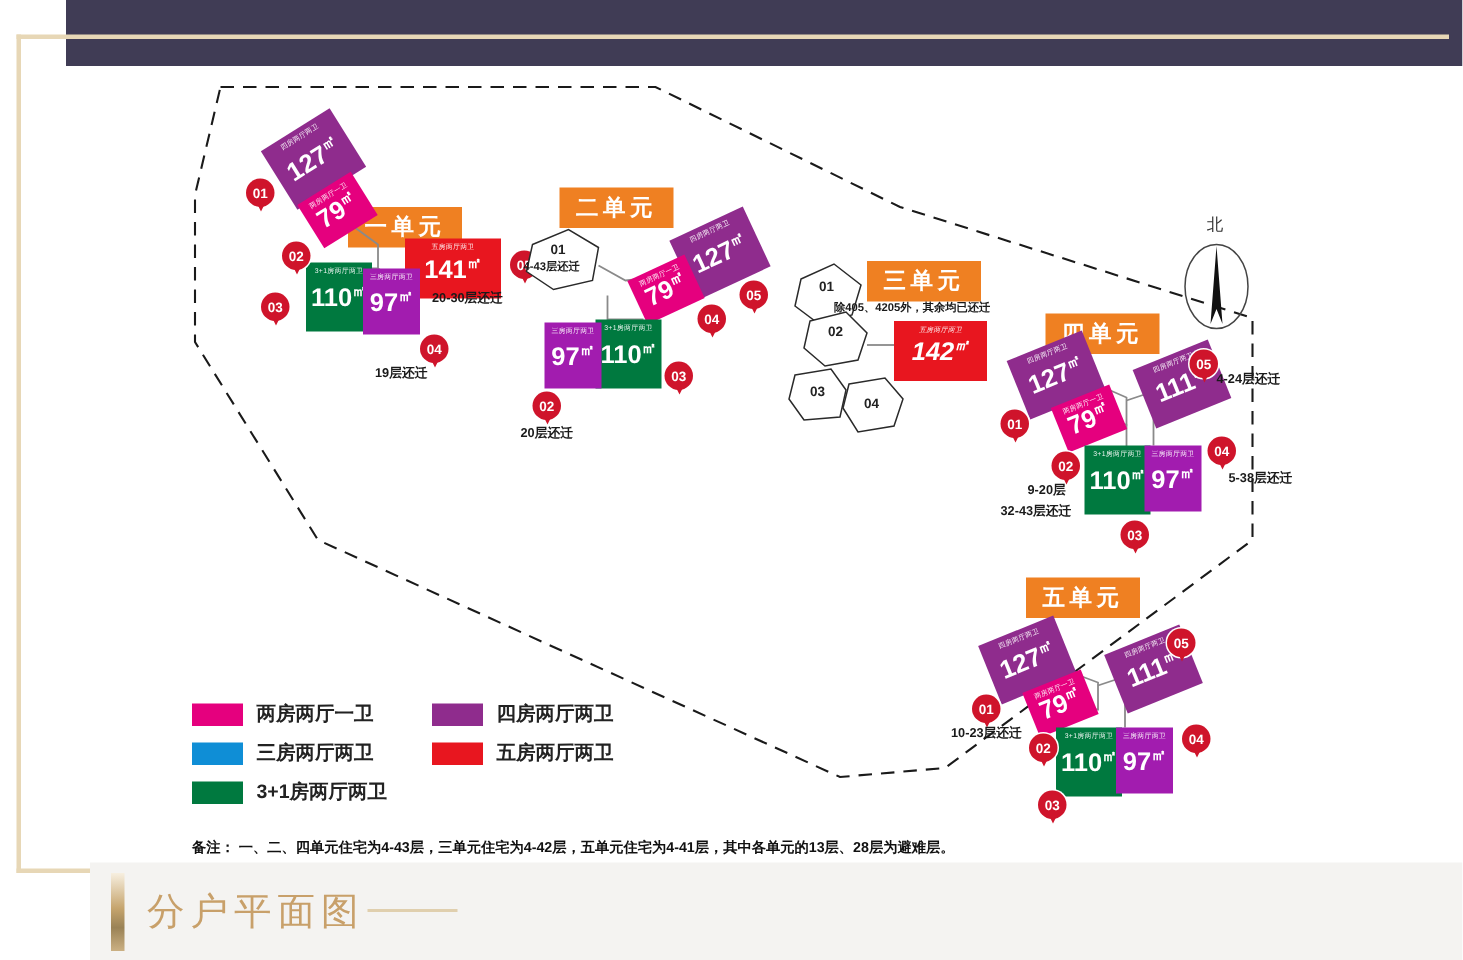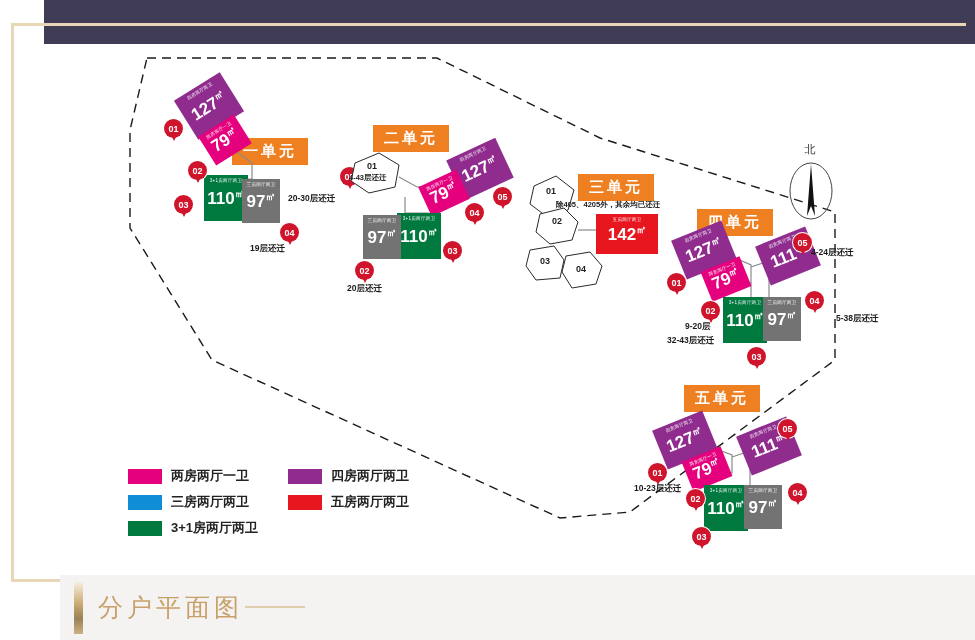--- a/index.html
+++ b/index.html
@@ -25,21 +25,21 @@
 
   
   .unit-group{position:absolute;}
   .blk{position:absolute;display:flex;align-items:center;justify-content:center;
        color:#fff;line-height:1;text-align:center;}
   .blk .area{font-size:17px;font-weight:bold;white-space:nowrap;}
   .blk .area .sq{font-size:10px;vertical-align:super;}
   .blk .tag{position:absolute;top:4px;left:0;right:0;font-size:4.6px;opacity:.92;letter-spacing:.2px;}
   .c-pink{background:#e5007e;}
   .c-purple{background:#8f2c8d;}
-  .c-blue{background:#737373;}
+  .c-blue{background:#a21caf;}
   .c-green{background:#00793f;}
   .c-red{background:#e8161f;}
 
   
   .marker{position:absolute;width:19px;height:19px;border-radius:50%;
      background:#cf142b;color:#fff;font-size:9px;font-weight:bold;
      display:flex;align-items:center;justify-content:center;
      box-shadow:0 0 0 1px #fff;}
   .marker::after{content:"";position:absolute;bottom:-3px;left:50%;margin-left:-2px;
      width:0;height:0;border-left:2px solid transparent;border-right:2px solid transparent;
@@ -93,20 +93,24 @@
     <div class="blk c-purple" style="left:22px;top:8px;width:54px;height:46px;transform:rotate(-32deg);">
       <span class="tag">四房两厅两卫</span>
       <span class="area"><span>127</span><span class="sq">㎡</span></span>
     </div>
 
     <div class="blk c-pink" style="left:44px;top:48px;width:42px;height:34px;transform:rotate(-32deg);">
       <span class="tag">两房两厅一卫</span>
       <span class="area"><span>79</span><span class="sq">㎡</span></span>
     </div>
 
+    <div class="blk c-red" style="left:110px;top:84px;width:64px;height:40px;">
+      <span class="tag">五房两厅两卫</span>
+      <span class="area"><span>141</span><span class="sq">㎡</span></span>
+    </div>
 
     <div class="blk c-green" style="left:44px;top:100px;width:44px;height:46px;">
       <span class="tag">3+1房两厅两卫</span>
       <span class="area"><span>110</span><span class="sq">㎡</span></span>
     </div>
 
     <div class="blk c-blue" style="left:82px;top:104px;width:38px;height:44px;">
       <span class="tag">三房两厅两卫</span>
       <span class="area"><span>97</span><span class="sq">㎡</span></span>
     </div>
@@ -170,21 +174,21 @@
       <polygon points="20,54 44,48 58,62 52,80 30,84 16,72" fill="#fff" stroke="#2a2a2a" stroke-width="1"></polygon>
       <polygon points="10,90 34,86 44,100 40,118 16,120 6,106" fill="#fff" stroke="#2a2a2a" stroke-width="1"></polygon>
       <polygon points="46,96 70,92 82,106 76,124 52,128 42,112" fill="#fff" stroke="#2a2a2a" stroke-width="1"></polygon>
       <path d="M58,70 L76,70" fill="none" stroke="#8a8a8a" stroke-width="1.2"></path>
     </svg>
     <div style="position:absolute;left:26px;top:26px;font-size:9px;font-weight:bold;color:#222;">01</div>
     <div style="position:absolute;left:32px;top:56px;font-size:9px;font-weight:bold;color:#222;">02</div>
     <div style="position:absolute;left:20px;top:96px;font-size:9px;font-weight:bold;color:#222;">03</div>
     <div style="position:absolute;left:56px;top:104px;font-size:9px;font-weight:bold;color:#222;">04</div>
 
-    <div class="blk c-red" style="left:76px;top:54px;width:62px;height:40px;">
+    <div class="blk c-red" style="left:76px;top:54px;width:62px;height:40px;font-style:italic;">
       <span class="tag">五房两厅两卫</span>
       <span class="area"><span>142</span><span class="sq">㎡</span></span>
     </div>
 
     <div class="anno2" style="left:36px;top:40px;">除405、4205外，其余均已还迁</div>
   </div>
 
   <div class="unit-group" id="u4" style="left:665px;top:175px;width:200px;height:180px;">
 
     <div class="unit-badge" style="left:32px;top:4px;">四单元</div>
@@ -221,21 +225,21 @@
       <span class="area"><span>97</span><span class="sq">㎡</span></span>
     </div>
 
     <div class="marker" style="left:2px;top:68px;">01</div>
     <div class="marker" style="left:36px;top:96px;">02</div>
     <div class="marker" style="left:82px;top:142px;">03</div>
     <div class="marker" style="left:140px;top:86px;">04</div>
     <div class="marker" style="left:128px;top:28px;">05</div>
 
     <div class="anno" style="left:146px;top:42px;">4-24层还迁</div>
-    <div class="anno" style="left:171px;top:108px;">5-38层还迁</div>
+    <div class="anno" style="left:154px;top:108px;">5-38层还迁</div>
     <div class="anno" style="left:20px;top:116px;">9-20层</div>
     <div class="anno" style="left:2px;top:130px;">32-43层还迁</div>
   </div>
 
   <div class="unit-group" id="u5" style="left:615px;top:355px;width:200px;height:160px;margin-left:27px;">
 
     <div class="unit-badge" style="left:42px;top:0px;">五单元</div>
 
     <svg style="position:absolute;left:0;top:0;width:200px;height:160px;">
       <path d="M58,58 L90,70 L90,88 L68,88" fill="none" stroke="#8a8a8a" stroke-width="1.2"></path>
@@ -301,20 +305,21 @@
     <div class="leg-row" style="left:160px;top:26px;">
       <span class="leg-sw" style="background:#e8161f;"></span>
       <span class="leg-tx">五房两厅两卫</span>
     </div>
     <div class="leg-row" style="left:0;top:52px;">
       <span class="leg-sw" style="background:#00793f;"></span>
       <span class="leg-tx">3+1房两厅两卫</span>
     </div>
   </div>
 
+  <div id="note-main">备注： 一、二、四单元住宅为4-43层，三单元住宅为4-42层，五单元住宅为4-41层，其中各单元的13层、28层为避难层。</div>
   <div id="disc-title">免责声明：</div>
   <div class="disc-line" style="top:545px;left:166px;">购房人在入住后装修过程中不得对房屋结构及室内功能进行改建、移建，由此造成的违反政府相关消防安全、建筑等规定的风险，由购房人承担，出卖人对此不承担任何责任。</div>
   <div class="disc-line" style="top:555px;">本户型图仅为宣传资料，且此户型不到楼层及楼栋之间，尺寸和面积存在细微差异。一切图文资料，规划设计均以政府最终批准文件及双方签订的买卖合同为准，最终解释权归开发商所有。</div>
 </div>
 
 <div id="title-bar"></div>
 <div id="title-gold"></div>
 <div id="page-title">分户平面图</div>
 <div id="title-rule"></div>
 

